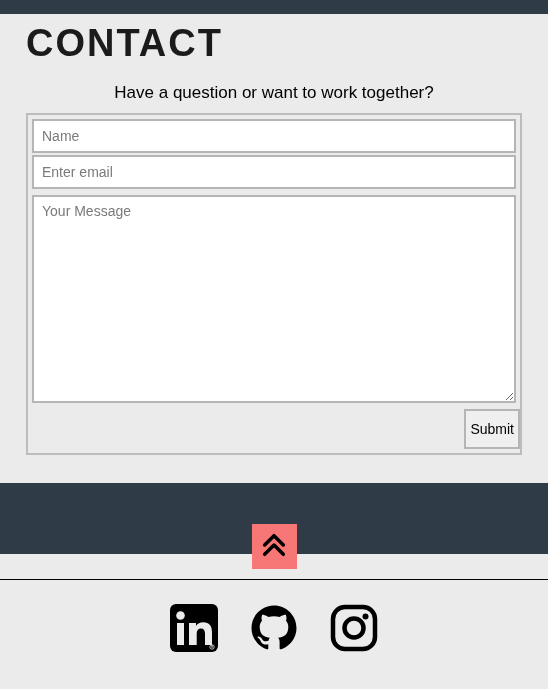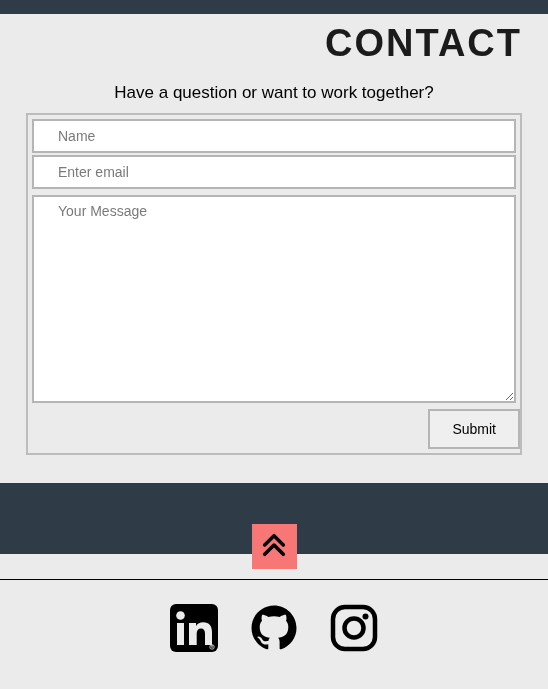--- a/index.html
+++ b/index.html
@@ -15,21 +15,21 @@
       overflow: hidden;
     }
     .top-bar {
       height: 14px;
       background: #2f3c48;
     }
     .content {
       padding: 6px 26px 18px 26px;
     }
     .title {
-      text-align: right;
+      text-align: left;
       font-size: 38px;
       font-weight: 700;
       letter-spacing: 2px;
       color: #1b1b1b;
       margin-top: 2px;
       margin-bottom: 18px;
     }
     .subtitle {
       text-align: center;
       font-size: 17px;
@@ -41,21 +41,21 @@
       padding: 2px;
       background: #ebebec;
     }
     .form-box input.field,
     .form-box textarea.field {
       display: block;
       width: calc(100% - 4px);
       margin: 2px;
       border: 2px solid #b5b5b5;
       font-size: 14px;
-      padding: 6px 24px;
+      padding: 6px 8px;
       font-family: Arial, Helvetica, sans-serif;
       color: #0f172a;
       background: #fff;
       outline: none;
     }
     .form-box input.field::placeholder,
     .form-box textarea.field::placeholder {
       color: #7a7a7a;
     }
     .form-box input.field {
@@ -68,21 +68,21 @@
     }
     .submit-row {
       display: flex;
       justify-content: flex-end;
       padding: 4px 0 2px 0;
     }
     .submit-btn {
       border: 2px solid #b5b5b5;
       background: #efefef;
       font-size: 14px;
-      padding: 10px 22px;
+      padding: 10px 4px;
       cursor: pointer;
       font-family: Arial, Helvetica, sans-serif;
       margin-right: -2px;
     }
     .footer-band {
       height: 71px;
       background: #2f3c48;
       margin-top: 10px;
     }
     .scroll-top {

